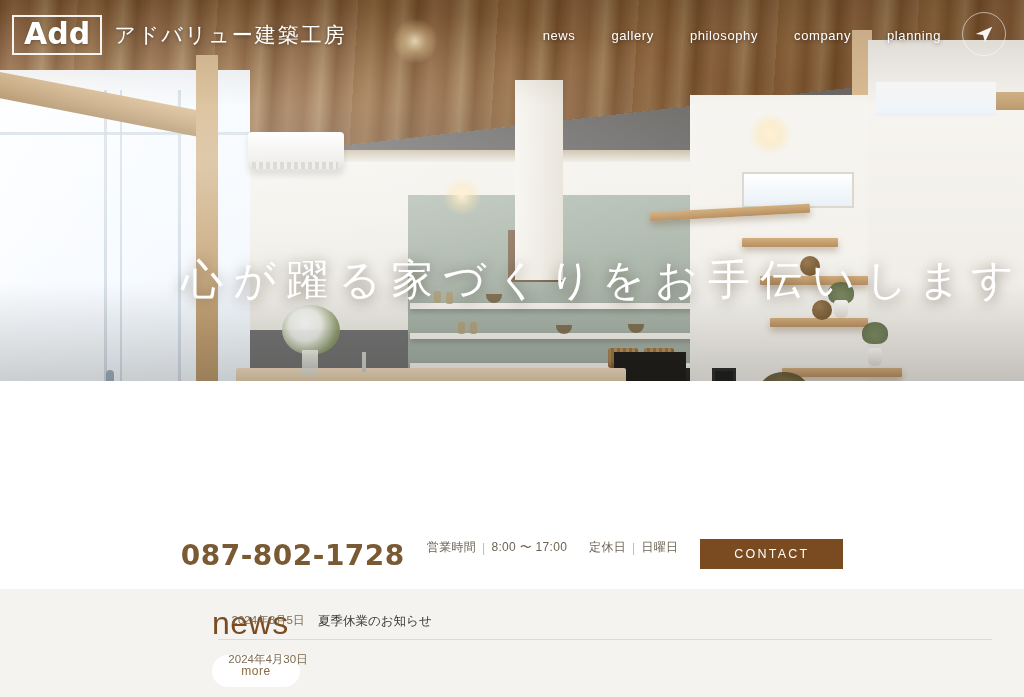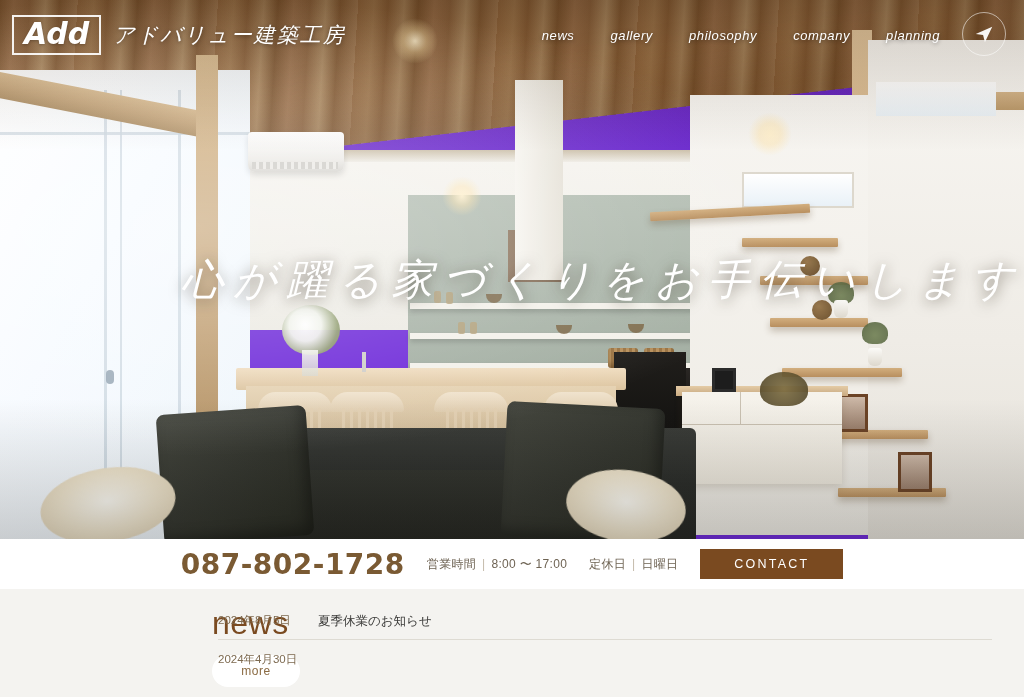--- a/index.html
+++ b/index.html
@@ -4,23 +4,22 @@
 <style>
   * { margin:0; padding:0; box-sizing:border-box; }
   html, body {
     width:1024px; height:697px; overflow:hidden;
     font-family:"Liberation Sans", sans-serif;
     background:#ffffff;
   }
 
   
   .hero {
-    position:relative; width:1024px; height:539px; overflow:hidden;
-    background:#6d28d9;
-    font-style:italic;
+    position:relative; width:1024px; height:381px; overflow:hidden;
+    background:#737373;
   }
 
   
   .scene { position:absolute; inset:0; }
 
   
   .ceiling {
     position:absolute; left:-60px; top:-40px; width:1160px; height:230px;
     transform:rotate(-6.5deg); transform-origin:left top;
     background:
@@ -331,21 +330,21 @@
   .hero-title {
     position:absolute; left:0; top:252px; width:1024px; text-align:right;
     color:#ffffff; font-size:42px; letter-spacing:10px; z-index:15;
     font-family:"Liberation Serif", serif;
     text-shadow:0 2px 14px rgba(40,30,15,.55), 0 0 30px rgba(255,255,255,.25);
   }
 
   
   .contact-bar {
     position:absolute; left:0; top:539px; width:1024px; height:50px;
-    background:#ffffff; display:flex; align-items:center; justify-content:center;
+    background:#ffffff; display:flex; align-items:flex-start; justify-content:center;
     gap:22px;
   }
   .phone {
     color:#7a5a33; font-size:28px; font-weight:600; letter-spacing:.5px;
     font-family:"DejaVu Sans", sans-serif;
   }
   .hours {
     color:#6e6353; font-size:12px; letter-spacing:.3px;
     display:flex; align-items:center; gap:6px;
   }
@@ -366,21 +365,21 @@
   .news-head {
     color:#7a4a20; font-size:32px; font-weight:300; letter-spacing:.5px;
     line-height:1; font-family:"Liberation Sans", sans-serif;
   }
   .more-btn {
     margin-top:16px; width:88px; height:32px; border-radius:16px;
     background:#ffffff; color:#8a6a42; font-size:12px;
     display:flex; align-items:center; justify-content:center;
     border:none; cursor:pointer; letter-spacing:.5px;
   }
-  .news-list { flex:1; padding-right:32px; }
+  .news-list { flex:1; padding-right:32px;text-align:center; }
   .news-row {
     display:flex; align-items:flex-start; padding:6px 0 9px 0;
   }
   .news-row + .news-row { border-top:1px solid #dedbd3; padding-top:12px; }
   .news-date {
     width:100px; color:#7d6a50; font-size:11.5px; flex:none;
   }
   .news-title { color:#3a3a38; font-size:12.5px; }
 </style>
 </head>

